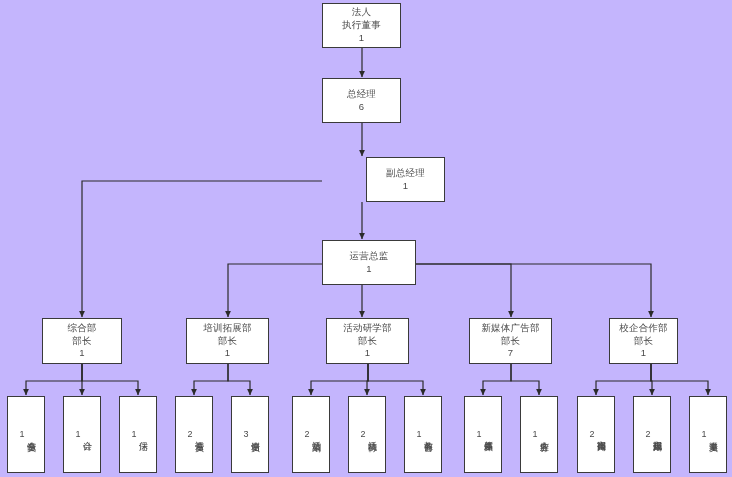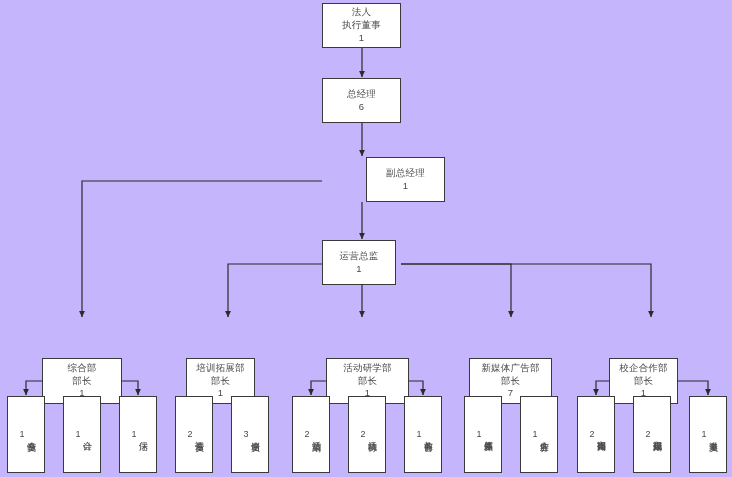--- a/index.html
+++ b/index.html
@@ -57,21 +57,20 @@
     letter-spacing: 0.5px;
   }
   .node-box.level-0,
   .node-box.level-1,
   .node-box.level-2,
   .node-box.level-3 {
     font-size: 9.5px;
   }
   .node-box.dept {
     font-size: 9.5px;
-    margin-top: 40px;
   }
 </style>
 </head>
 <body>
 
 <div id="chart-root">
   <svg id="org-svg" viewBox="0 0 732 477" xmlns="http://www.w3.org/2000/svg">
     <defs>
       <marker id="arrow" markerWidth="8" markerHeight="8" refX="5.4" refY="3" orient="auto" markerUnits="strokeWidth">
         <path d="M0,0.4 L5.6,3 L0,5.6 z" fill="#2b2b2b"></path>
@@ -108,30 +107,30 @@
 1</span>
       </div>
       <div class="node-box level-1" style="left: 322px; top: 78px; width: 79px; height: 45px;">
         <span class="node-text">总经理
 6</span>
       </div>
       <div class="node-box level-2" style="left: 322px; top: 157px; width: 79px; height: 45px; margin-left: 44px;">
         <span class="node-text">副总经理
 1</span>
       </div>
-      <div class="node-box level-3" style="left: 322px; top: 240px; width: 74px; height: 45px; text-align: center;">
+      <div class="node-box level-3" style="left: 322px; top: 240px; width: 94px; height: 45px; text-align: center;">
         <span class="node-text">运营总监
 1</span>
       </div>
       <div class="node-box level-4 dept" style="left: 42px; top: 318px; width: 80px; height: 46px;">
         <span class="node-text">综合部
 部长
 1</span>
       </div>
-      <div class="node-box level-4 dept" style="left: 186px; top: 318px; width: 69px; height: 46px;">
+      <div class="node-box level-4 dept" style="left: 186px; top: 318px; width: 83px; height: 46px;">
         <span class="node-text">培训拓展部
 部长
 1</span>
       </div>
       <div class="node-box level-4 dept" style="left: 326px; top: 318px; width: 83px; height: 46px; align-items: center;">
         <span class="node-text">活动研学部
 部长
 1</span>
       </div>
       <div class="node-box level-4 dept" style="left: 469px; top: 318px; width: 83px; height: 46px;">

